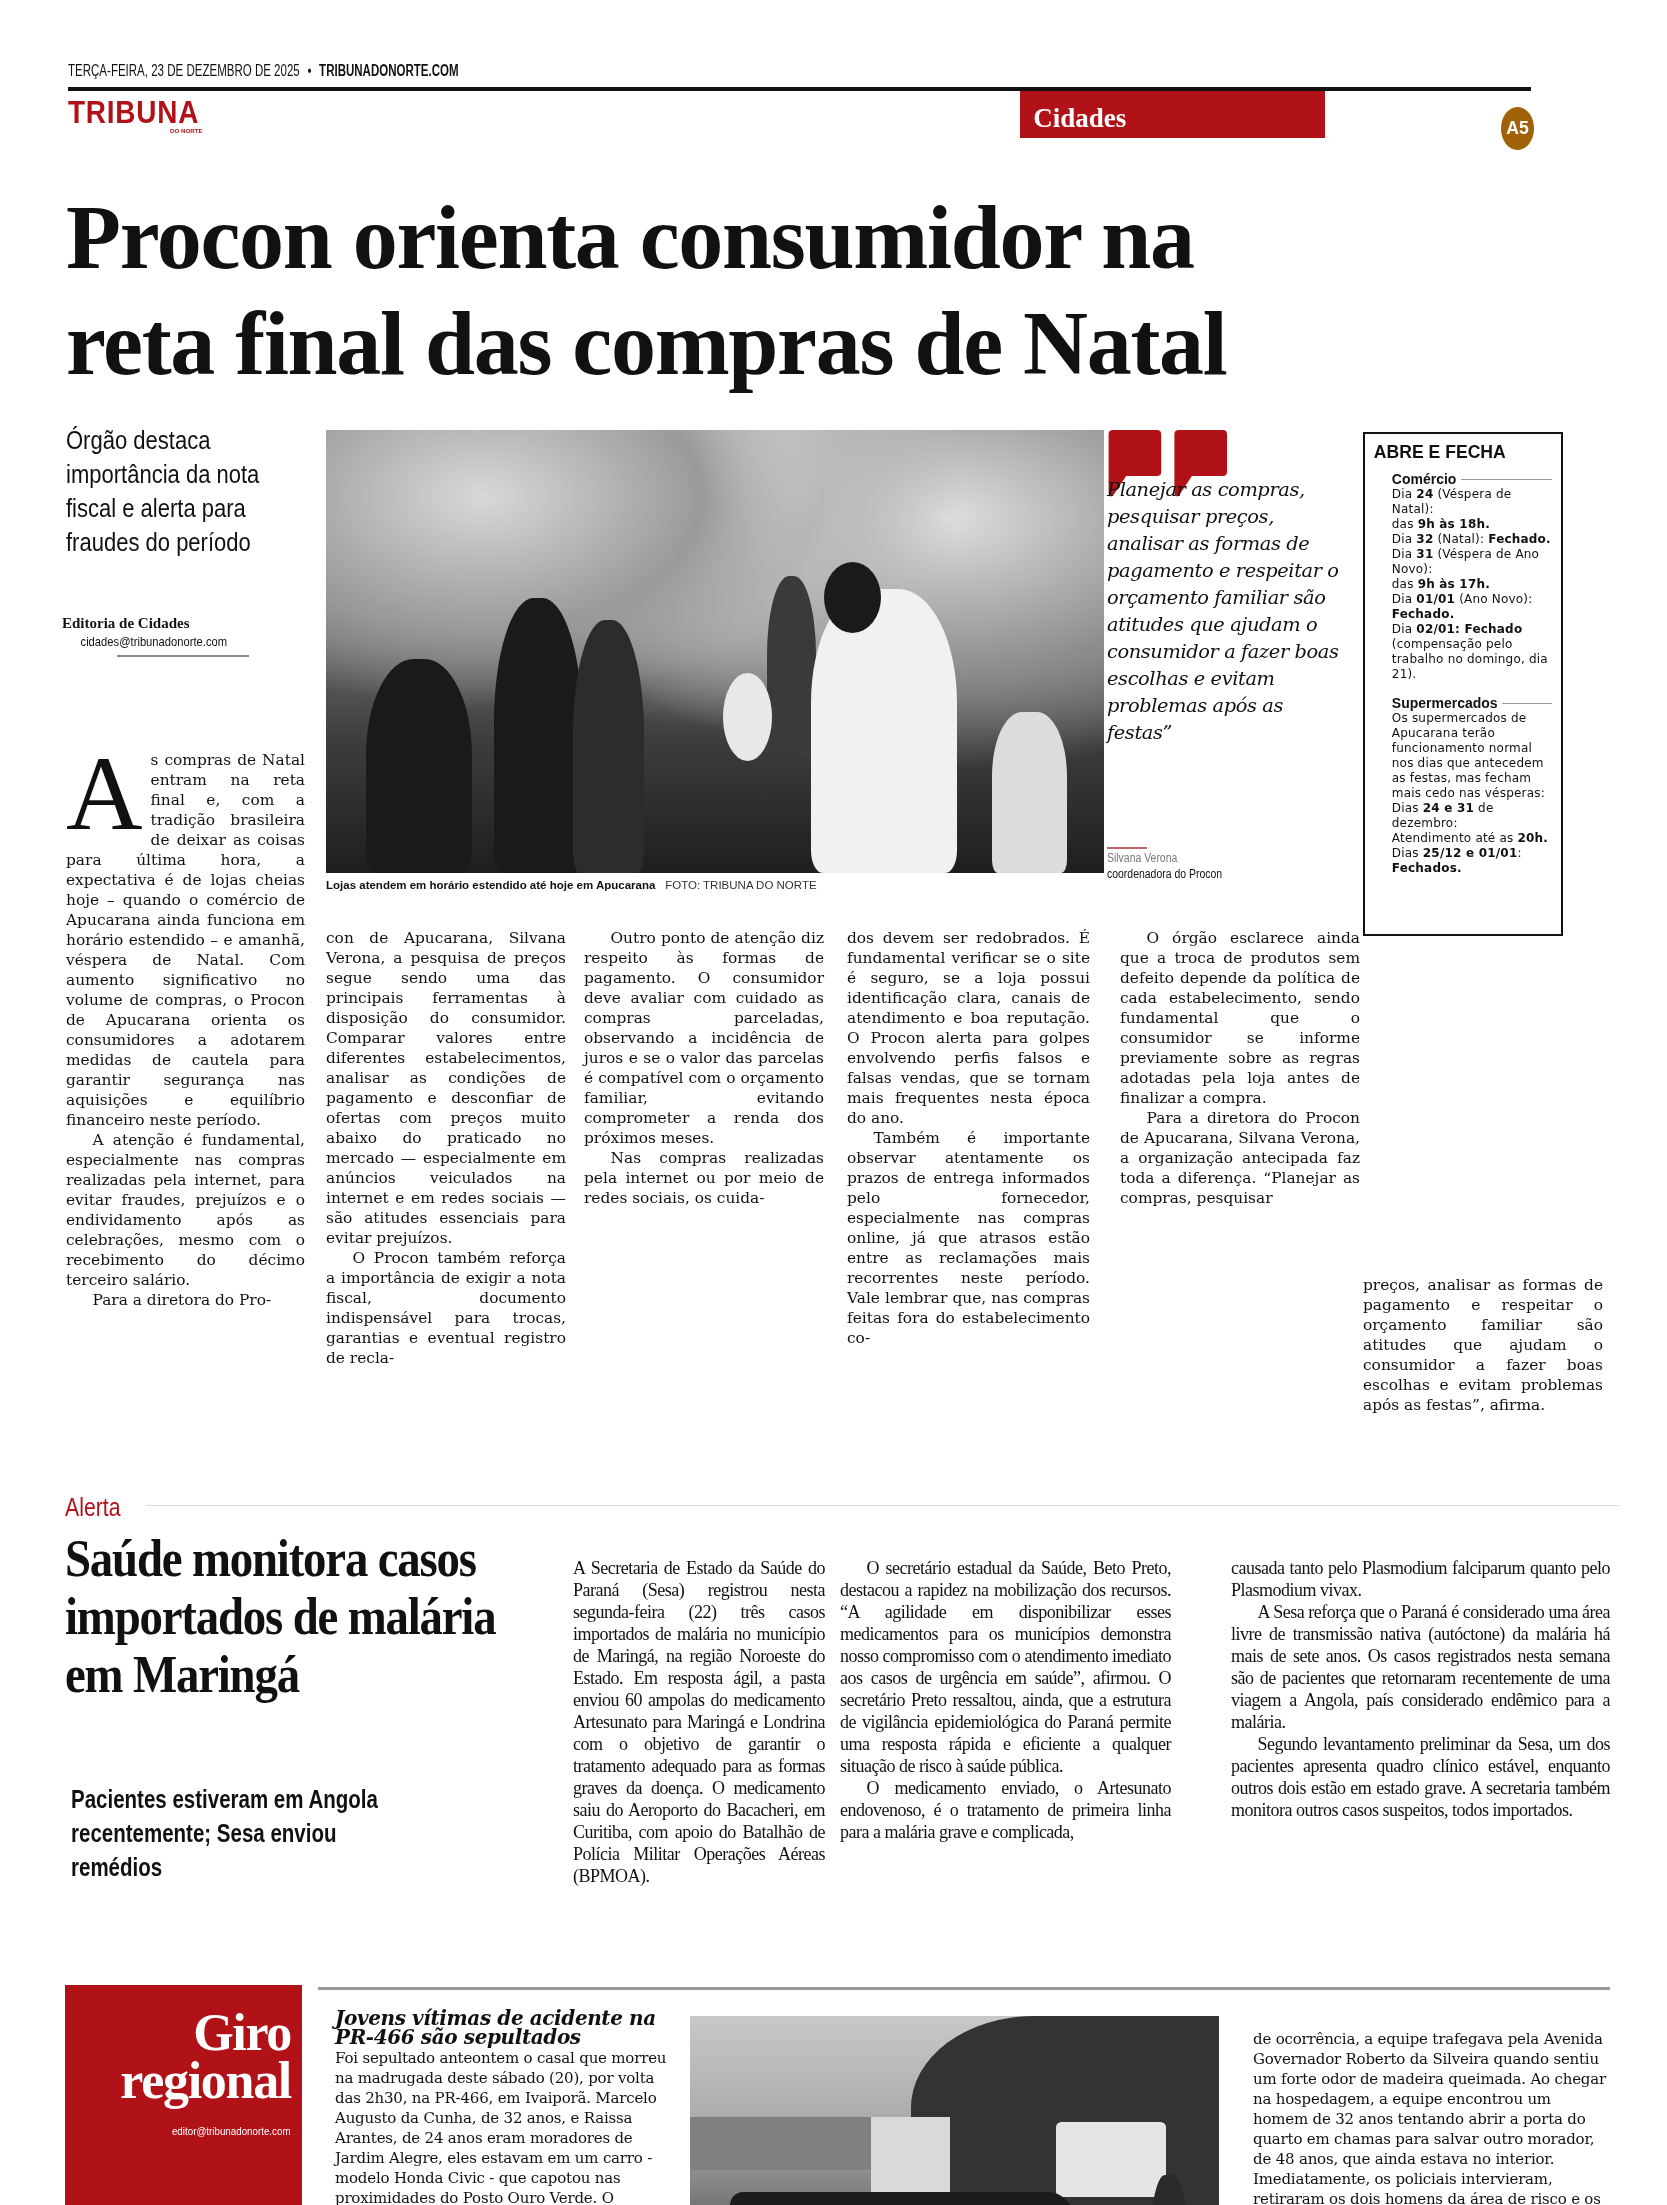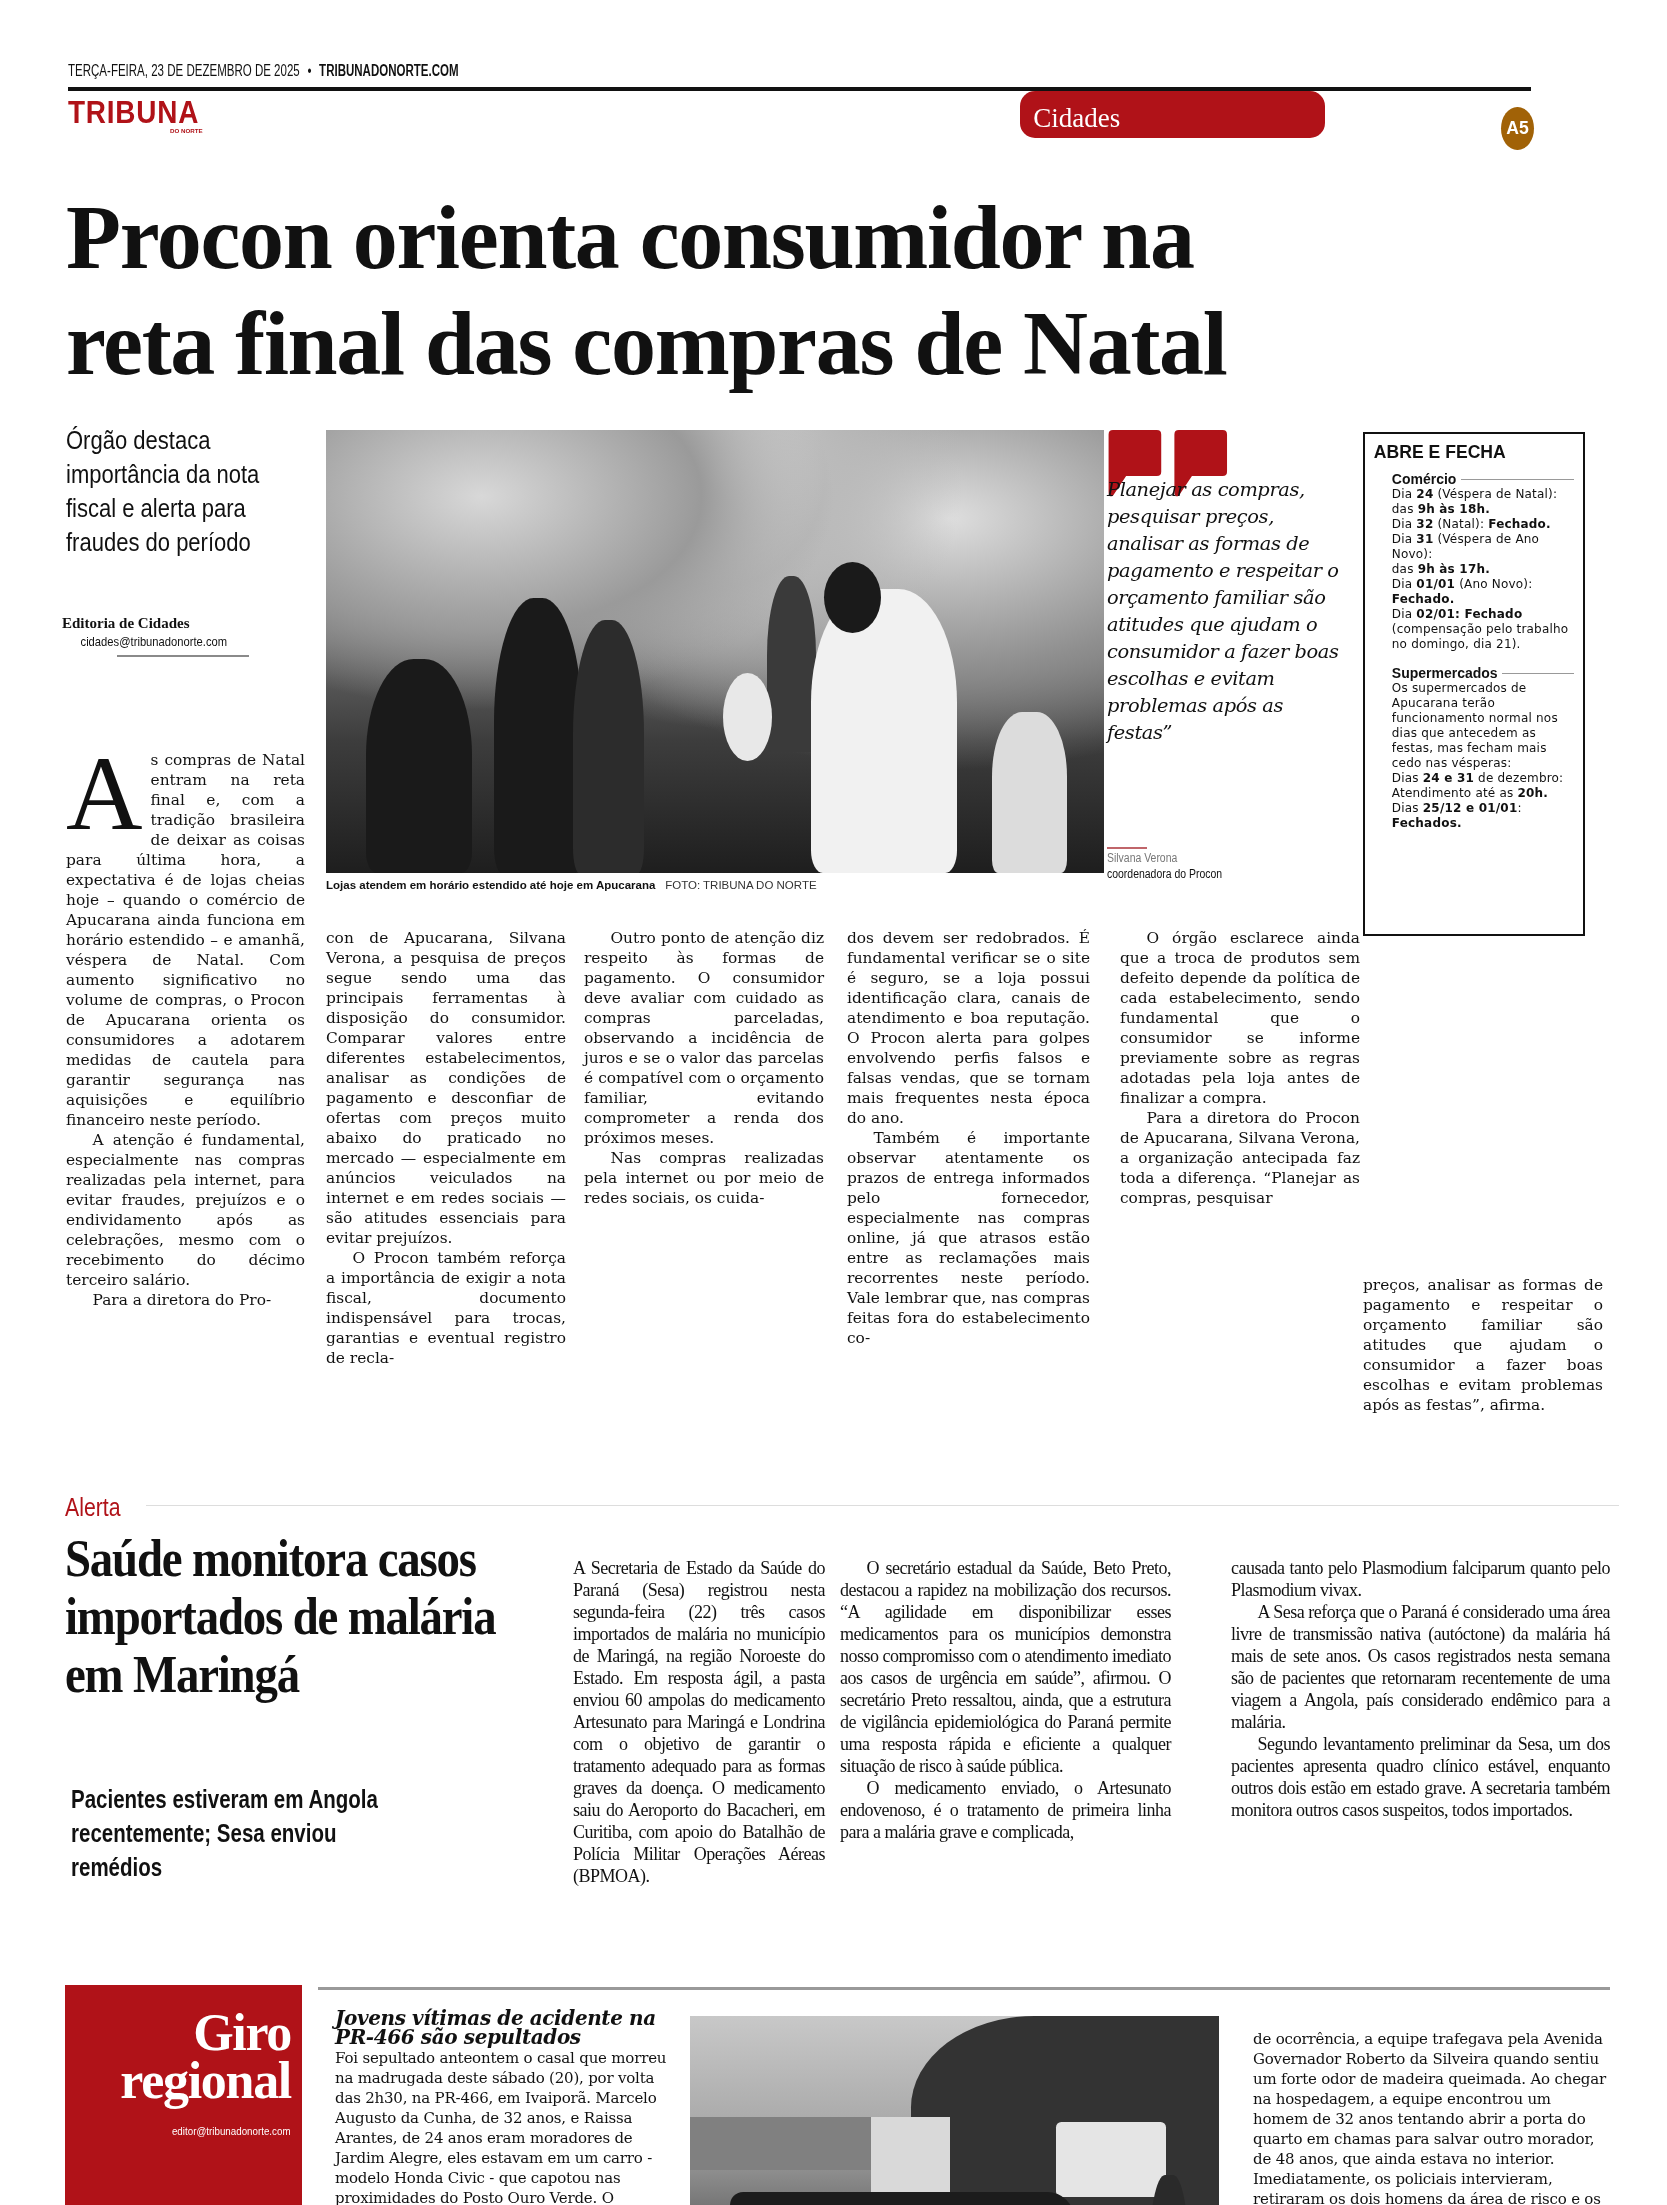--- a/index.html
+++ b/index.html
@@ -6,21 +6,21 @@
   html, body { width: 1667px; height: 2840px; background: #ffffff; overflow: hidden; }
   body { position: relative; color: #111; font-family: "DejaVu Serif", serif; }
   .abs { position: absolute; }
 
   
   #dateline { left: 68px; top: 62px; font-size: 16px; font-family: "Liberation Sans", sans-serif; transform: scaleX(0.72); transform-origin: left center; white-space: nowrap; }
   #topRule { left: 68px; top: 87px; width: 1463px; height: 4px; background: #111; }
   #logo { left: 68px; top: 97px; width: 150px; height: 35px; }
   #logo .main { font-family: "Liberation Sans", sans-serif; font-weight: bold; color: #b01218; font-size: 31px; letter-spacing: 0.9px; transform: scaleX(0.9); transform-origin: left top; display:block; line-height: 31px; }
   #logo .sub { font-family: "Liberation Sans", sans-serif; font-weight: bold; color: #b01218; font-size: 6.2px; position: absolute; right: 15.4px; top: 30px; }
-  #sectionTag { left: 1020px; top: 91px; width: 305px; height: 47px; background: #b01218; color: #fff; font-family: "Liberation Serif", serif; font-weight: normal; font-size: 27px; padding: 12.3px 13.2px 0; border-radius: 15px; }
+  #sectionTag { left: 1020px; top: 91px; width: 305px; height: 47px; background: #b01218; color: #fff; font-family: "Liberation Serif", serif; font-weight: bold; font-size: 27px; padding: 12.3px 13.2px 0; }
   #pageBadge { left: 1501px; top: 107px; width: 33px; height: 43px; border-radius: 16.3px/21.6px; background: #a16207; color: #fff; font-family: "Liberation Sans", sans-serif; font-weight: bold; font-size: 17.6px; text-align: center; line-height: 43px; }
 
   #headline { left: 66px; top: 185px; width: 1544px; font-family: "Liberation Serif", serif; font-weight: bold; font-size: 90px; line-height: 106px; letter-spacing: -1.3px; }
 
   #deck { left: 66px; top: 423px; width: 247px; font-family: "Liberation Sans", sans-serif; font-size: 25.6px; line-height: 34px; transform: scaleX(0.86); transform-origin: left top; width: 282px; }
   #byline { left: 62px; top: 615px; width: 247px; }
   #byline .name { font-family: "Liberation Serif", serif; font-weight: bold; font-size: 15px; }
   #byline .email { font-family: "Liberation Sans", sans-serif; font-size: 13.2px; margin-top: 1.8px; transform: scaleX(0.85); }
   #bylineRule { left: 117px; top: 655px; width: 132px; height: 1.8px; background: #8a8a8a; }
 
@@ -38,21 +38,21 @@
   #photoCaption span.credit { font-family: "Liberation Sans", sans-serif; color: #333; margin-left: 6.2px; }
 
   
   #quoteIcon { left: 1106px; top: 430px; width: 128px; height: 68px; }
   #pullQuote { left: 1107px; top: 476px; width: 234px; font-family: "DejaVu Serif", serif; font-style: italic; font-size: 19.4px; line-height: 27px; letter-spacing: -0.4px; }
   #quoteRule { left: 1107px; top: 847px; width: 40px; height: 1.8px; background: #c0656a; }
   #quoteName { left: 1107px; top: 851px; font-family: "Liberation Sans", sans-serif; font-size: 12.3px; color: #777; transform: scaleX(0.85); transform-origin: left top; }
   #quoteRole { left: 1107px; top: 867px; font-family: "Liberation Sans", sans-serif; font-size: 12.3px; transform: scaleX(0.85); transform-origin: left top; }
 
   
-  #abreBox { left: 1363px; top: 432px; width: 222px; height: 504px; border: 2.2px solid #111; padding: 8px 8.8px; }
+  #abreBox { left: 1363px; top: 432px; width: 200px; height: 504px; border: 2.2px solid #111; padding: 8px 8.8px; }
   #abreBox h3 { font-family: "Liberation Sans", sans-serif; font-weight: bold; font-size: 17.6px; margin-bottom: 8px; }
   .boxSec { margin-bottom: 13.2px; margin-left: 18px; }
   .boxSecHead { display: flex; align-items: center; font-family: "Liberation Sans", sans-serif; font-weight: bold; font-size: 14px; }
   .boxSecHead::after { content: ""; flex: 1; height: 0.9px; background: #999; margin-left: 4.4px; }
   .boxLine { font-family: "DejaVu Sans", sans-serif; font-size: 12px; line-height: 15px; letter-spacing: 0.2px; }
   .boxLine b { font-weight: bold; }
 
   
   .bodyCol { position: absolute; font-family: "DejaVu Serif", serif; font-size: 15.4px; line-height: 20px; text-align: justify; hyphens: auto; }
   .bodyCol p { text-indent: 26.5px; }

